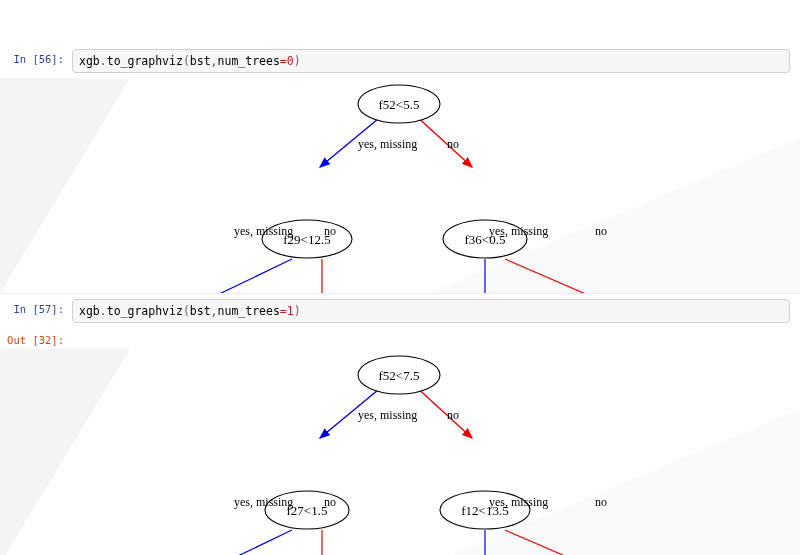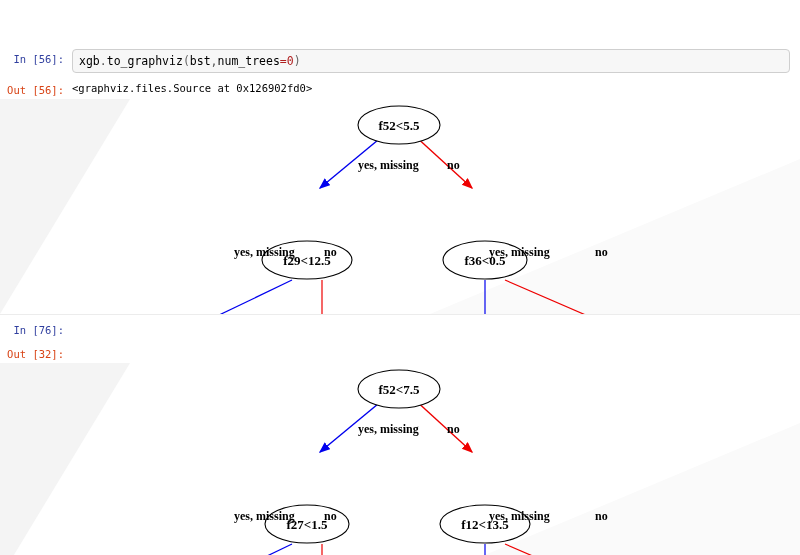--- a/index.html
+++ b/index.html
@@ -92,21 +92,20 @@
     color: #000000;
     padding-top: 1px;
     white-space: pre;
   }
 
   
   .graph-wrap {
     width: 644px;
     position: relative;
     background: #ffffff;
-    font-weight: bold;
   }
   .graph-wrap svg {
     display: block;
   }
   .node-label, .edge-label {
     font-family: "Liberation Serif", "DejaVu Serif", serif;
     fill: #000000;
   }
   .node-label { font-size: 13px; }
   .edge-label { font-size: 12px; }
@@ -123,24 +122,20 @@
 
   <div class="cell">
 
     <div class="input-row">
       <div class="prompt">In [56]:</div>
       <div class="input-area">
         <div class="code"><span class="tok-name">xgb</span><span class="tok-dot">.</span><span class="tok-name">to_graphviz</span><span class="tok-paren">(</span><span class="tok-name">bst</span><span class="tok-comma">,</span><span class="tok-kw">num_trees</span><span class="tok-eq">=</span><span class="tok-num">0</span><span class="tok-paren">)</span></div>
       </div>
     </div>
 
-    <div class="output-row">
-      <div class="prompt out">Out [56]:</div>
-      <div class="out-text">&lt;graphviz.files.Source at 0x126902fd0&gt;</div>
-    </div>
 
     <div class="graph-wrap">
       <svg width="800" height="215" viewBox="0 0 800 215" xmlns="http://www.w3.org/2000/svg">
         <defs>
           <marker id="arrB0" markerWidth="9" markerHeight="9" refX="7" refY="3.2" orient="auto" markerUnits="strokeWidth">
             <path d="M0,0 L8,3.2 L0,6.4 z" fill="#0000ee"></path>
           </marker>
           <marker id="arrR0" markerWidth="9" markerHeight="9" refX="7" refY="3.2" orient="auto" markerUnits="strokeWidth">
             <path d="M0,0 L8,3.2 L0,6.4 z" fill="#ee0000"></path>
           </marker>
@@ -199,21 +194,24 @@
         <text class="edge-label" x="324" y="157" text-anchor="start">no</text>
         <text class="edge-label" x="489" y="157" text-anchor="start">yes, missing</text>
         <text class="edge-label" x="595" y="157" text-anchor="start">no</text>
       </svg>
     </div>
   </div>
 
   <div class="cell">
 
     <div class="input-row">
-      <div class="prompt">In [76]:</div>
+      <div class="prompt">In [57]:</div>
+      <div class="input-area">
+        <div class="code"><span class="tok-name">xgb</span><span class="tok-dot">.</span><span class="tok-name">to_graphviz</span><span class="tok-paren">(</span><span class="tok-name">bst</span><span class="tok-comma">,</span><span class="tok-kw">num_trees</span><span class="tok-eq">=</span><span class="tok-num">1</span><span class="tok-paren">)</span></div>
+      </div>
     </div>
 
     <div class="output-row">
       <div class="prompt out">Out [32]:</div>
     </div>
 
     <div class="graph-wrap">
       <svg width="800" height="215" viewBox="0 0 800 215" xmlns="http://www.w3.org/2000/svg">
         <defs>
           <marker id="arrB1" markerWidth="9" markerHeight="9" refX="7" refY="3.2" orient="auto" markerUnits="strokeWidth">

